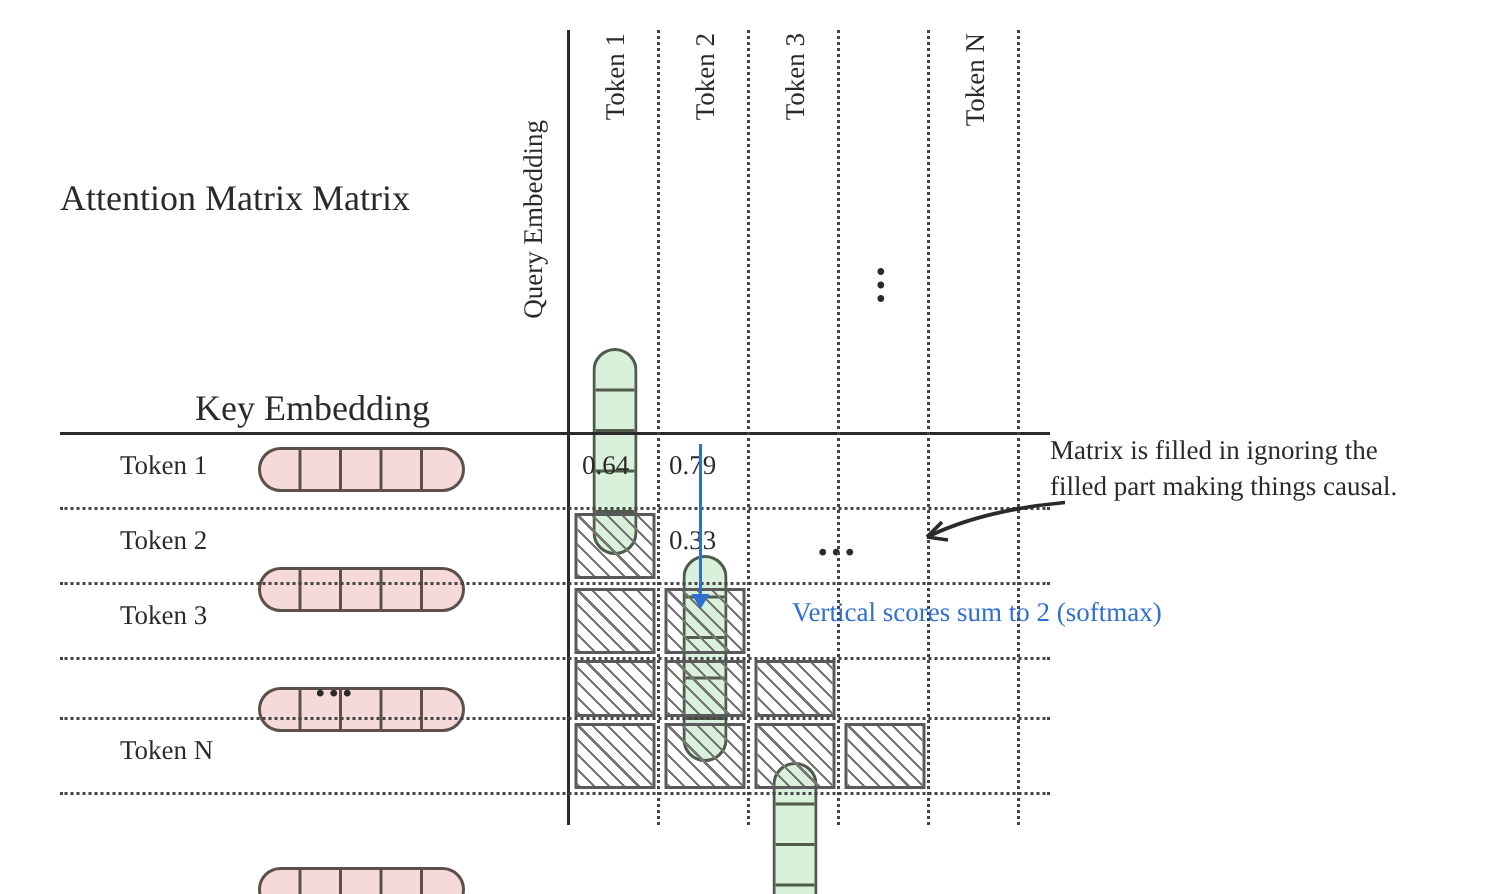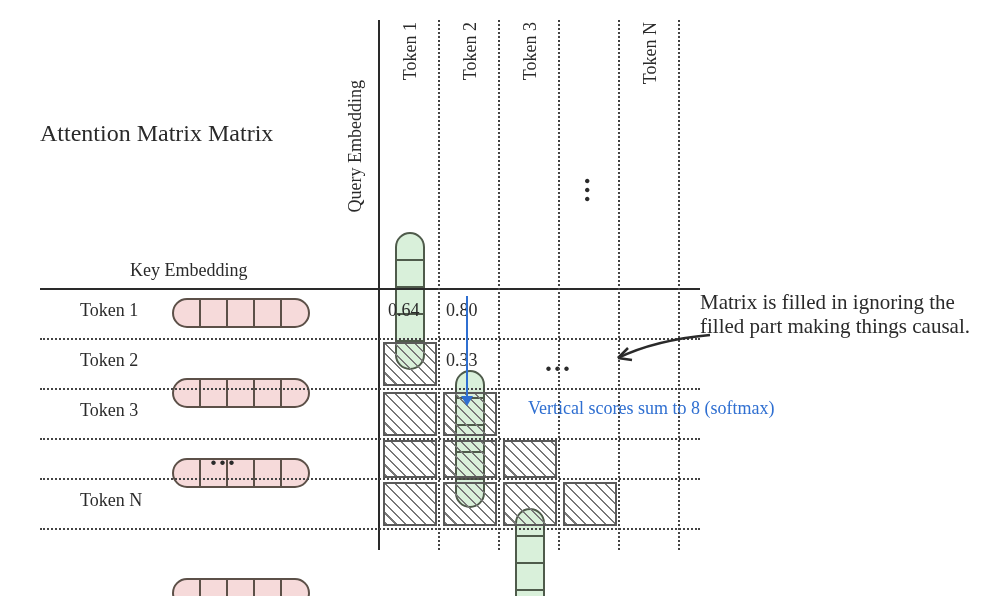--- a/index.html
+++ b/index.html
@@ -1,24 +1,24 @@
 <!DOCTYPE html>
 <html><head>
 <meta charset="utf-8">
 <style>
   html,body{margin:0;padding:0;width:994px;height:596px;background:#fff;
     font-family:"Comic Sans MS","Segoe Script","Bradley Hand",cursive;
     color:#2a2a2a;overflow:hidden}
   .abs{position:absolute}
   .title{font-size:24px}
-  .heading{font-size:18px}
+  .heading{font-size:24px}
   .tok{font-size:18px}
   .vlabel{font-size:18px;writing-mode:vertical-rl;transform:rotate(180deg)}
   .qlabel{font-size:18px;writing-mode:vertical-rl;transform:rotate(180deg)}
-  .annot{font-size:21px}
+  .annot{font-size:18px}
   .sum{font-size:18px;color:#2f6fd1}
   .score{font-size:18px}
   .dots{font-size:28px;font-weight:bold;letter-spacing:2px}
 
   
   .hcap{width:138px;height:30px;position:relative}
   .hcap svg{position:absolute;inset:0}
   .vcap{width:30px;height:138px;position:relative}
   .vcap svg{position:absolute;inset:0}
 
@@ -140,21 +140,21 @@
 <div class="abs dotH" style="left:40px;top:478px;width:660px"></div>
 <div class="abs dotH" style="left:40px;top:528px;width:660px"></div>
 
 <div class="abs dotV" style="left:438px;top:20px;height:530px"></div>
 <div class="abs dotV" style="left:498px;top:20px;height:530px"></div>
 <div class="abs dotV" style="left:558px;top:20px;height:530px"></div>
 <div class="abs dotV" style="left:618px;top:20px;height:530px"></div>
 <div class="abs dotV" style="left:678px;top:20px;height:530px"></div>
 
 <div class="abs score" style="left:388px;top:300px">0.64</div>
-<div class="abs score" style="left:446px;top:300px">0.80</div>
+<div class="abs score" style="left:446px;top:300px">0.79</div>
 <div class="abs score" style="left:446px;top:350px">0.33</div>
 
 <div class="abs mask" style="left:383px;top:342px"></div>
 
 <div class="abs mask" style="left:383px;top:392px"></div>
 <div class="abs mask" style="left:443px;top:392px"></div>
 
 <div class="abs mask" style="left:383px;top:440px;height:34px"></div>
 <div class="abs mask" style="left:443px;top:440px;height:34px"></div>
 <div class="abs mask" style="left:503px;top:440px;height:34px"></div>
@@ -164,20 +164,20 @@
 <div class="abs mask" style="left:503px;top:482px"></div>
 <div class="abs mask" style="left:563px;top:482px"></div>
 
 <div class="abs arrowBlue" style="left:466px;top:296px">
   <div class="shaft" style="height:100px"></div>
   <div class="head" style="margin-left:-5px"></div>
 </div>
 
 <div class="abs annot" style="left:700px;top:290px">Matrix is filled in ignoring the</div>
 <div class="abs annot" style="left:700px;top:314px">filled part making things causal.</div>
-<div class="abs sum" style="left:528px;top:398px">Vertical scores sum to 8 (softmax)</div>
+<div class="abs sum" style="left:528px;top:398px">Vertical scores sum to 2 (softmax)</div>
 
 <div class="abs blkArrow" style="left:600px;top:330px">
   <svg width="120" height="50">
     <path d="M110,5 Q55,10 18,28" fill="none" stroke="#2a2a2a" stroke-width="2.5"></path>
     <path d="M18,28 l10,-10 M18,28 l14,2" fill="none" stroke="#2a2a2a" stroke-width="2.5"></path>
   </svg>
 </div>
 
 </body></html>

